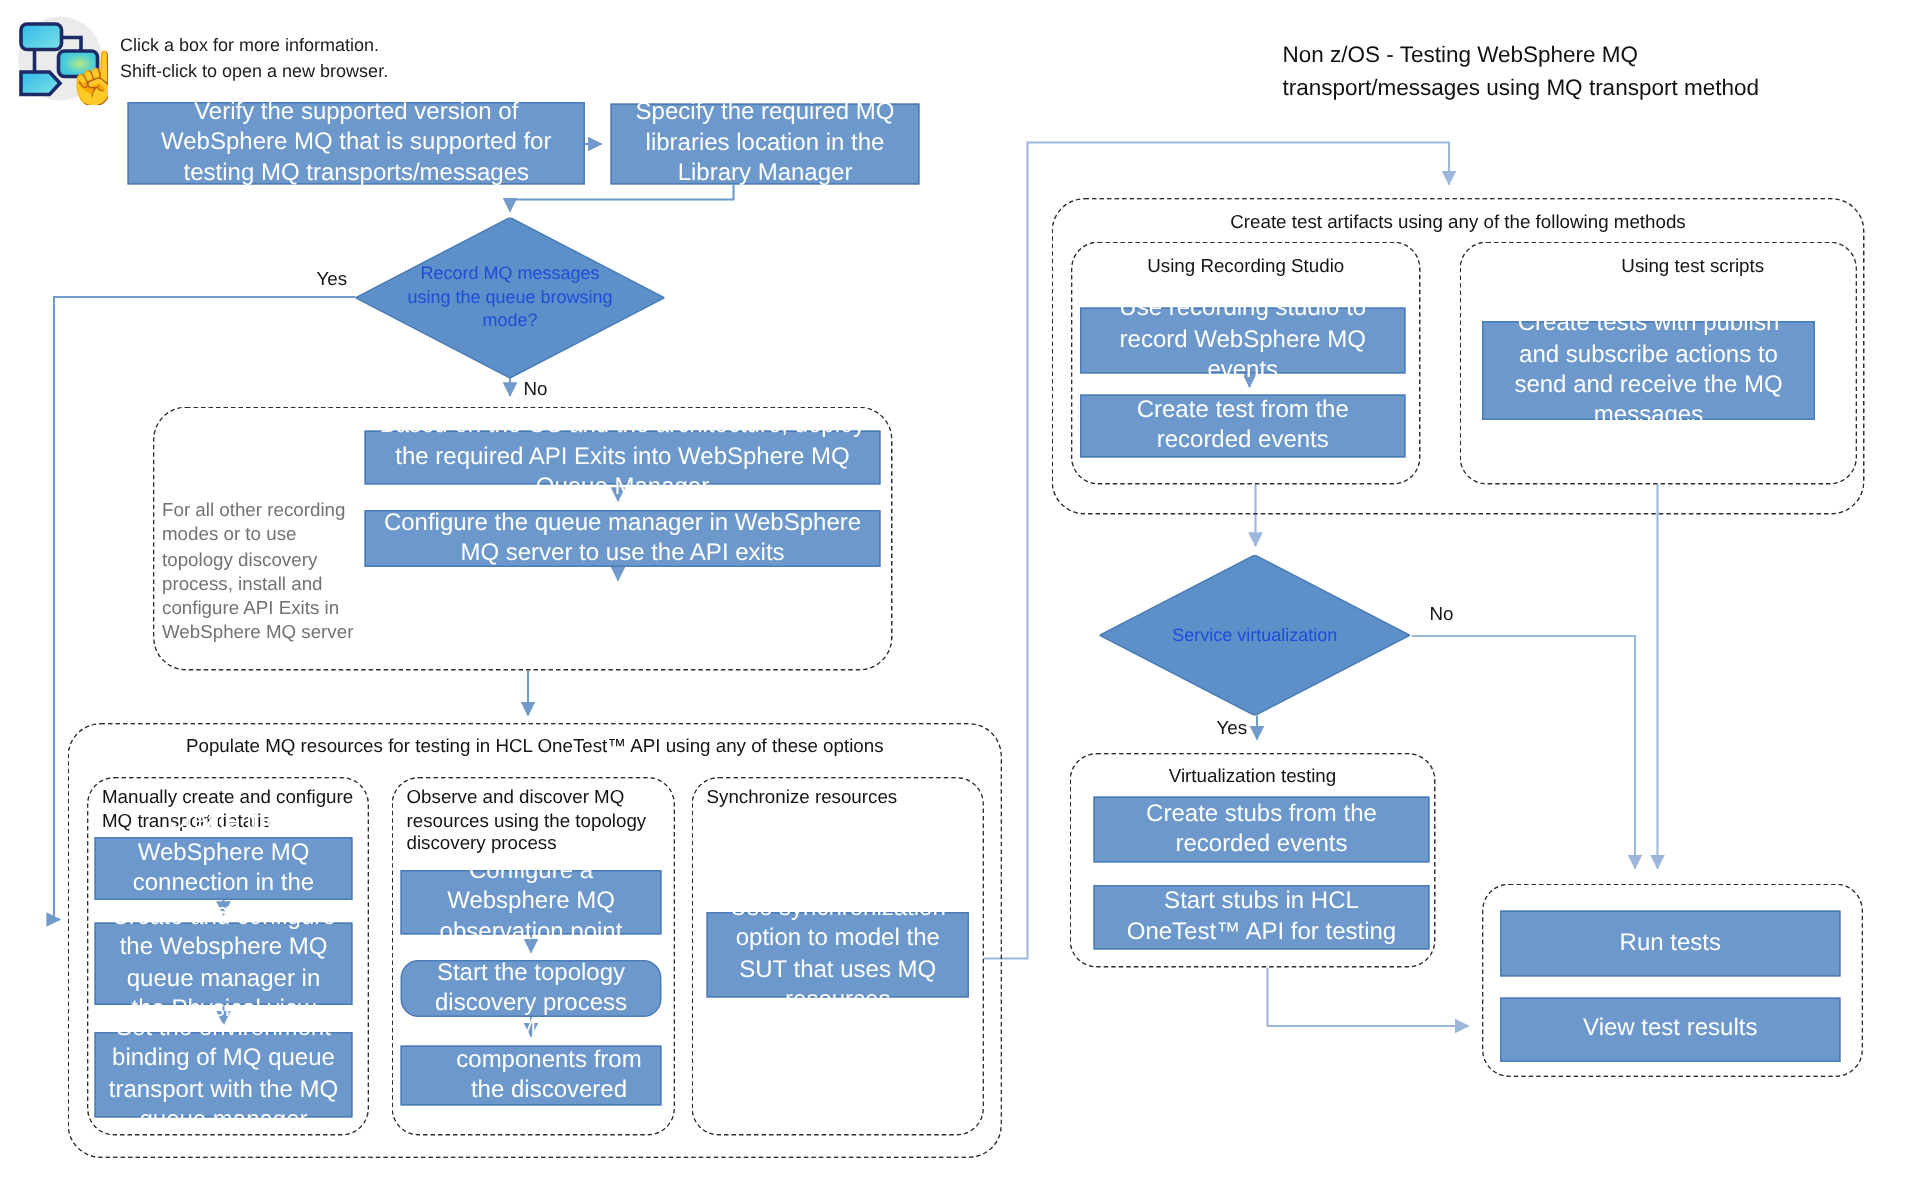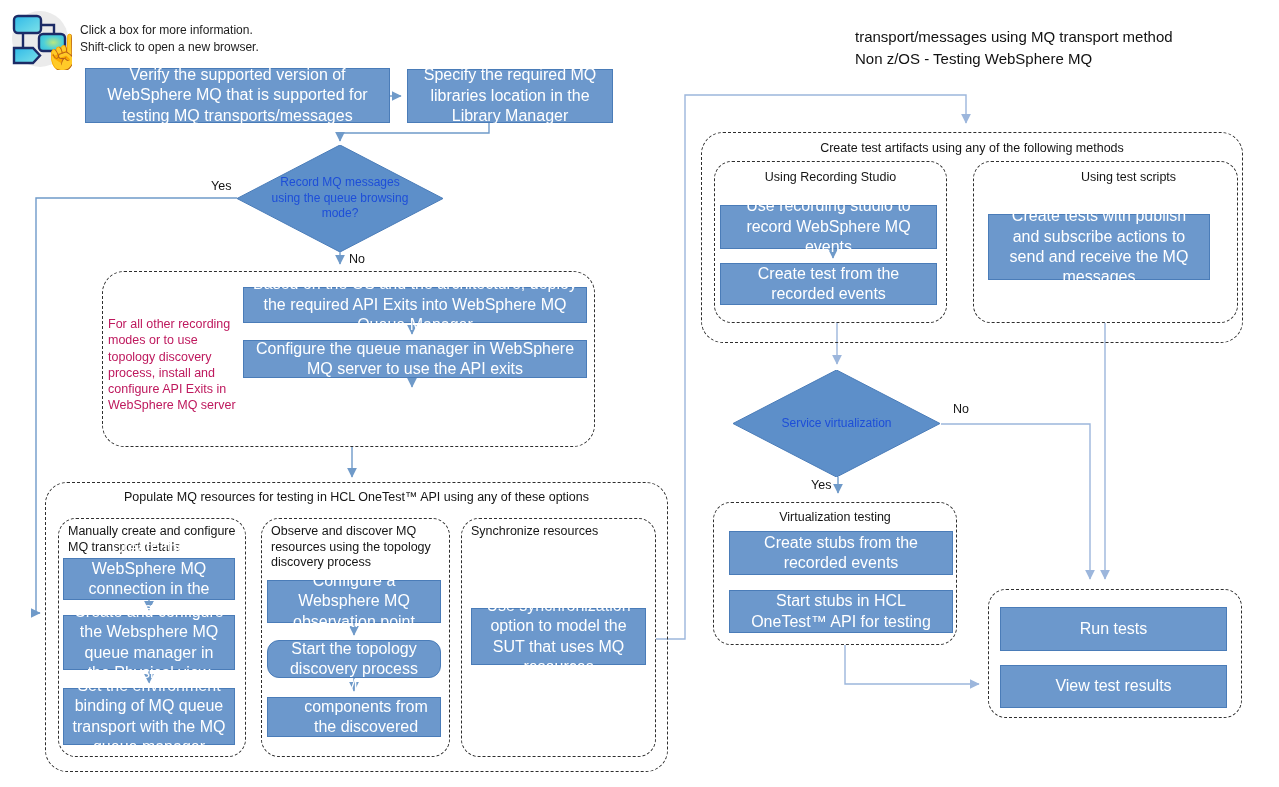--- a/index.html
+++ b/index.html
@@ -17,22 +17,22 @@
   .dashed{
     position:absolute;box-sizing:border-box;
     border:1.4px dashed #2e2e2e;border-radius:22px;background:transparent;
   }
   .gtitle{
     position:absolute;box-sizing:border-box;font-size:12.5px;color:#141414;
     text-align:center;line-height:1.25;
   }
   .gtitle.left{text-align:left;}
   .note{
-    position:absolute;box-sizing:border-box;font-size:12.5px;color:#be185d;
-    text-align:left;line-height:1.3;
+    position:absolute;box-sizing:border-box;font-size:12.5px;color:#737373;
+    text-align:left;line-height:1.3;margin-top:16px;
   }
   .branch{
     position:absolute;font-size:12.5px;color:#141414;line-height:1;
   }
   .diamond{position:absolute;}
   .diamond svg{position:absolute;left:0;top:0;}
   .diamond .dtext{
     position:absolute;left:0;top:0;width:100%;height:100%;
     display:flex;align-items:center;justify-content:center;text-align:center;
     color:#1d4ed8;font-size:12px;line-height:1.3;
@@ -69,22 +69,22 @@
       <text x="36" y="60" font-size="34" fill="#111">☝</text>
     </svg>
   </div>
 
   <div class="hdr-text" style="left:80px;top:22px;">
     <div>Click a box for more information.</div>
     <div>Shift-click to open a new browser.</div>
   </div>
 
   <div class="big-title" style="left:855px;top:26px;width:420px;">
+    <div>Non z/OS - Testing WebSphere MQ</div>
     <div>transport/messages using MQ transport method</div>
-    <div>Non z/OS - Testing WebSphere MQ</div>
   </div>
 
   <svg id="connectors" width="1279" height="787" viewBox="0 0 1279 787">
     <defs>
       <marker id="arrMid" markerWidth="8" markerHeight="8" refX="6.5" refY="3.5" orient="auto">
         <path d="M0,0 L7,3.5 L0,7 z" fill="#6f9ac9"></path>
       </marker>
       <marker id="arrLight" markerWidth="8" markerHeight="8" refX="6.5" refY="3.5" orient="auto">
         <path d="M0,0 L7,3.5 L0,7 z" fill="#9cb6dc"></path>
       </marker>

